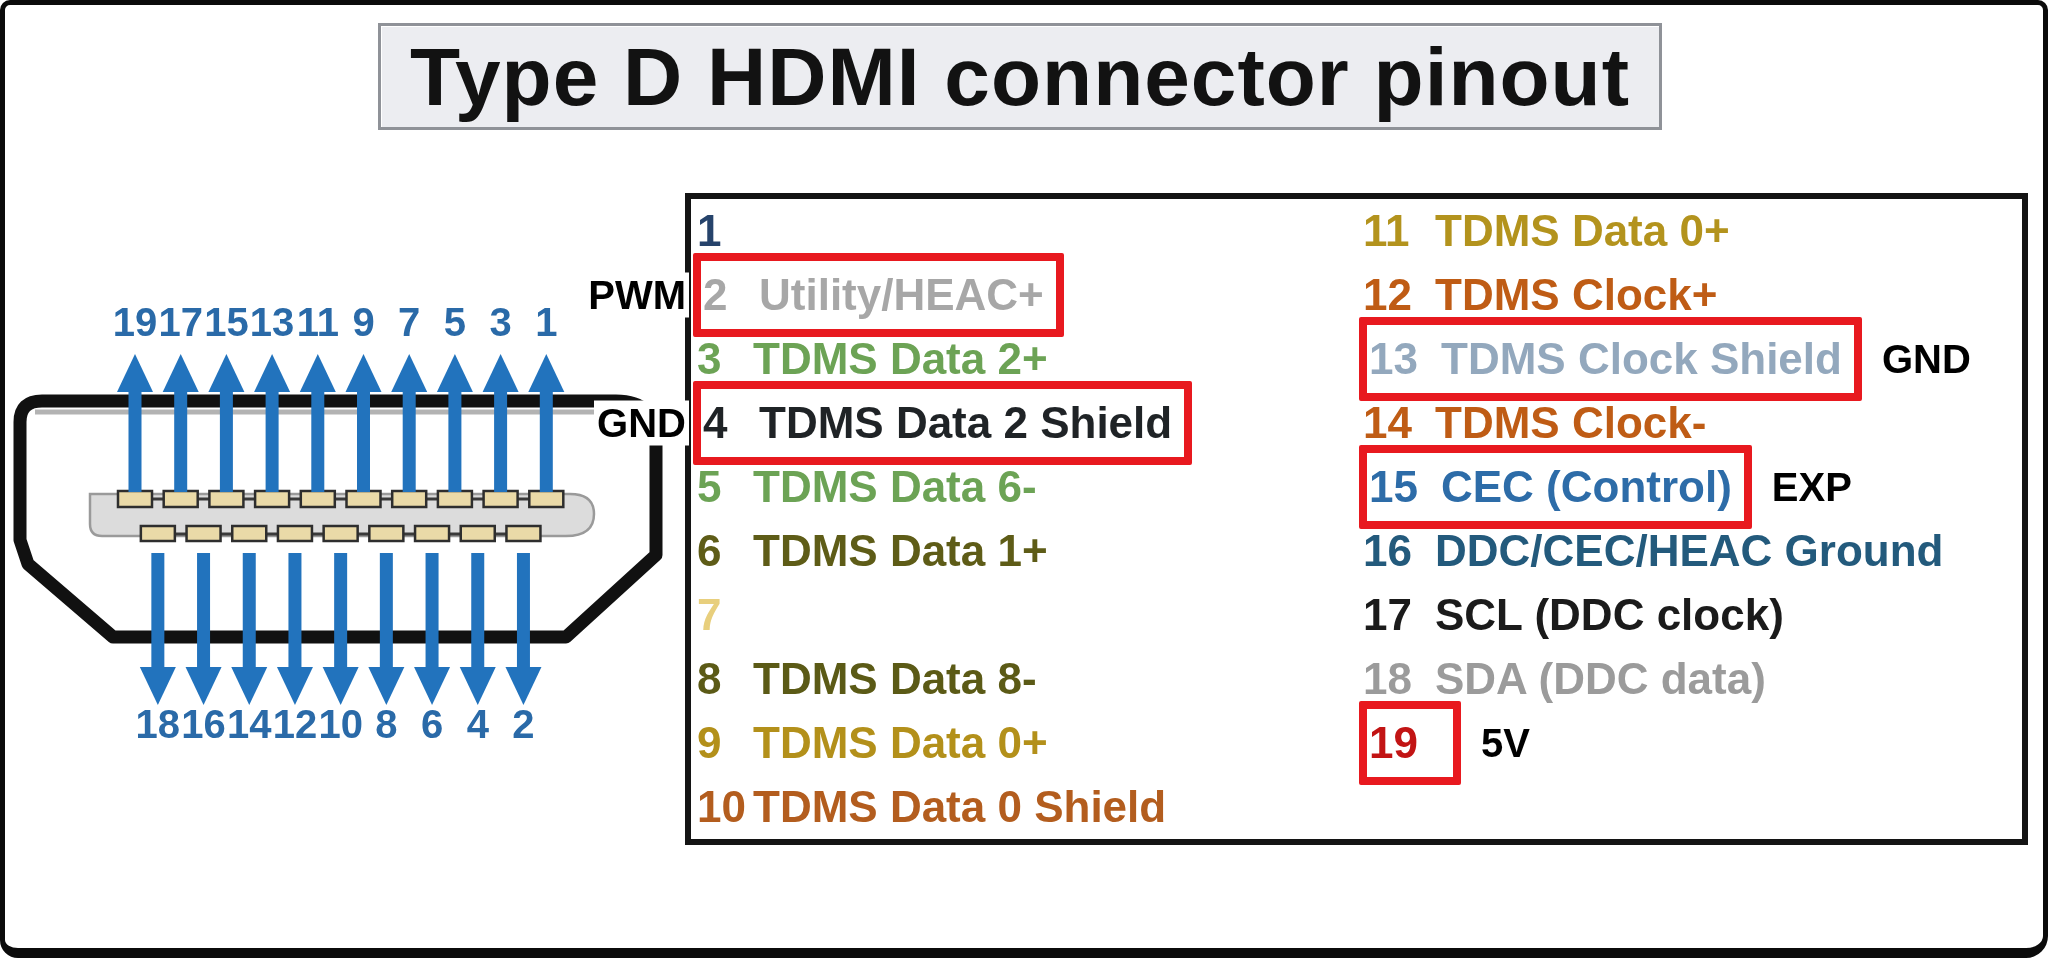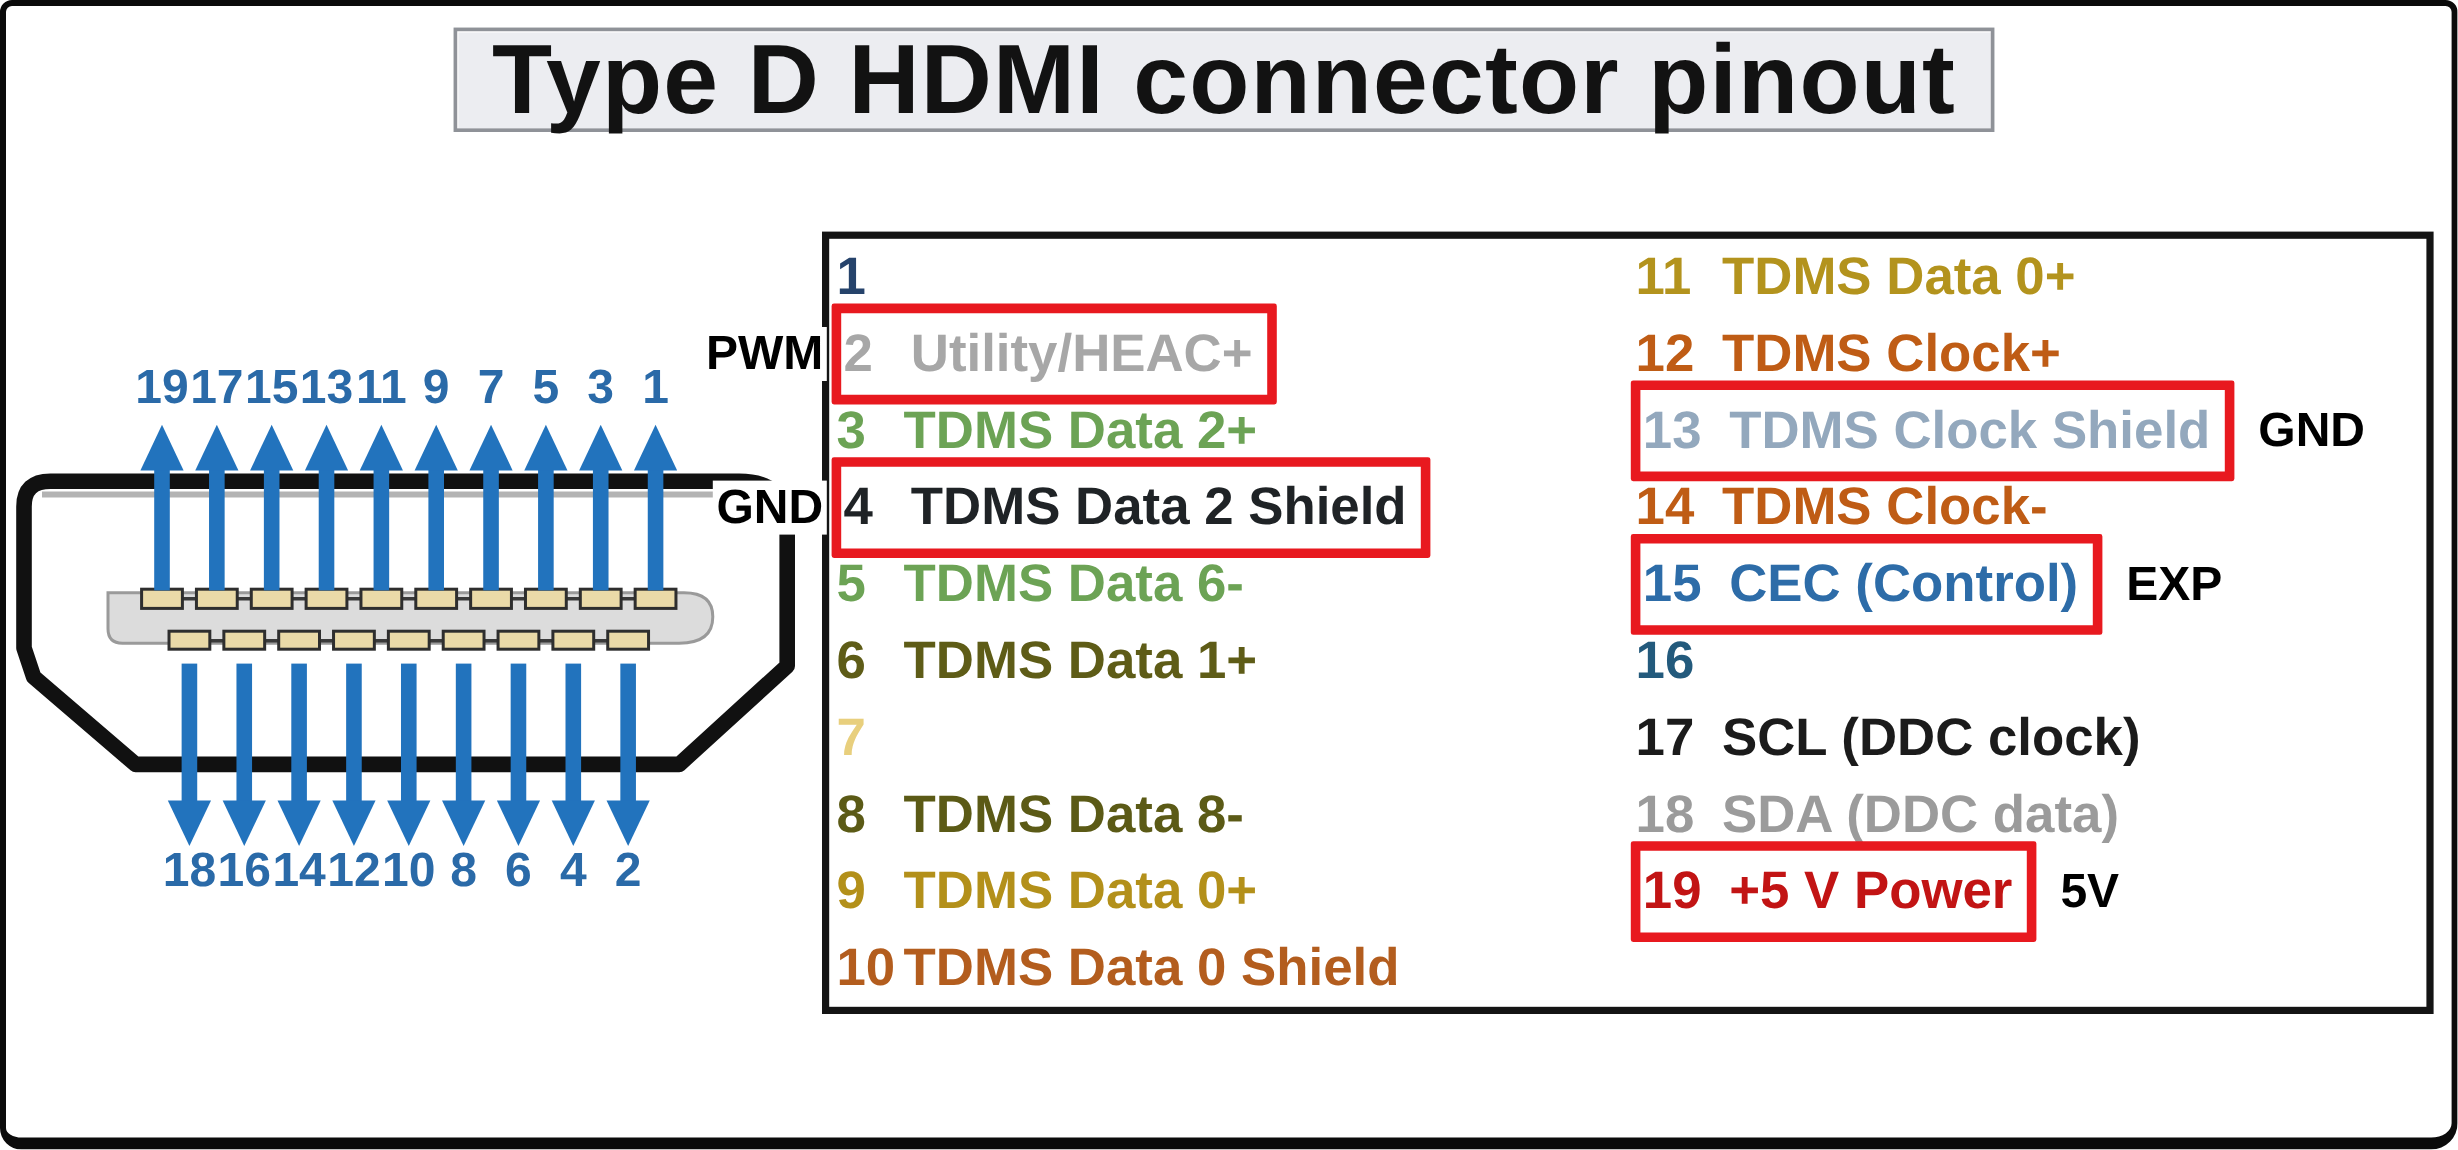--- a/index.html
+++ b/index.html
@@ -1,21 +1,21 @@
 <!DOCTYPE html>
 <html><head>
 <meta charset="utf-8">
 <style>
   html,body{margin:0;padding:0;background:#ffffff;}
   body{width:2048px;height:958px;position:relative;font-family:"Liberation Sans",sans-serif;overflow:hidden;}
 
   .frame{position:absolute;left:0;top:0;width:2048px;height:958px;box-sizing:border-box;
          border:5px solid #0b0b0b;border-bottom-width:10px;border-radius:10px 10px 22px 18px;}
 
-  .title-box{position:absolute;left:378px;top:23px;width:1284px;height:87px;box-sizing:border-box;
+  .title-box{position:absolute;left:378px;top:23px;width:1284px;height:107px;box-sizing:border-box;
              background:#ecedf1;border:3px solid #8f9298;display:flex;align-items:center;justify-content:center;
              box-shadow:1px 1px 0 #ffffff inset;}
   .title-text{font-size:82px;font-weight:bold;color:#121212;letter-spacing:1px;white-space:nowrap;}
 
   .connector{position:absolute;left:0px;top:270px;width:700px;height:480px;z-index:1;}
   .connector svg{width:100%;height:100%;display:block;}
 
   .pin-panel{position:absolute;left:685px;top:193px;width:1343px;height:652px;box-sizing:border-box;
              border:6px solid #141414;background:#ffffff;display:flex;z-index:2;}
   .col{display:flex;flex-direction:column;}
@@ -228,35 +228,35 @@
       <div class="pin-row" style="color: rgb(45, 108, 168);">
         <span class="rowbox boxed">
           <span class="pin-num">15</span>
           <span class="pin-label">CEC (Control)</span>
         </span>
         <span class="annot annot-right">EXP</span>
       </div>
       <div class="pin-row" style="color: rgb(35, 90, 124);">
         <span class="rowbox">
           <span class="pin-num">16</span>
+          <span class="pin-label">DDC/CEC/HEAC Ground</span>
         </span>
       </div>
       <div class="pin-row" style="color: rgb(27, 27, 27);">
         <span class="rowbox">
           <span class="pin-num">17</span>
           <span class="pin-label">SCL (DDC clock)</span>
         </span>
       </div>
       <div class="pin-row" style="color: rgb(155, 155, 155);">
         <span class="rowbox">
           <span class="pin-num">18</span>
           <span class="pin-label">SDA (DDC data)</span>
         </span>
       </div>
       <div class="pin-row" style="color: rgb(194, 20, 20);">
         <span class="rowbox boxed">
           <span class="pin-num">19</span>
-          <span class="pin-label">+5 V Power</span>
         </span>
         <span class="annot annot-right">5V</span>
       </div>
     </div>
 </div>
 
 </body></html>

